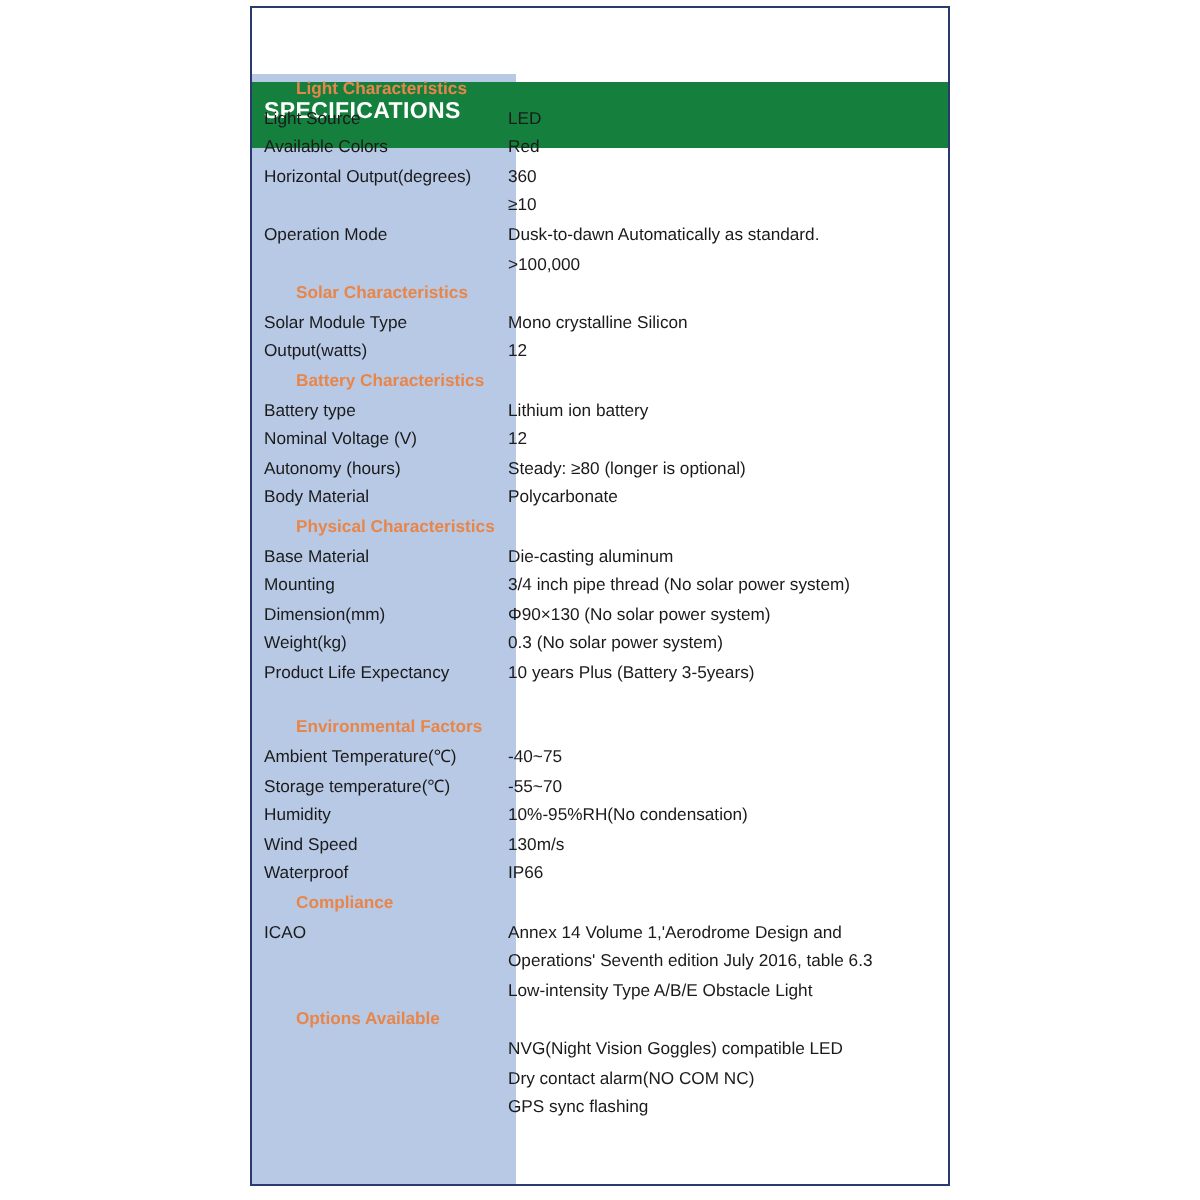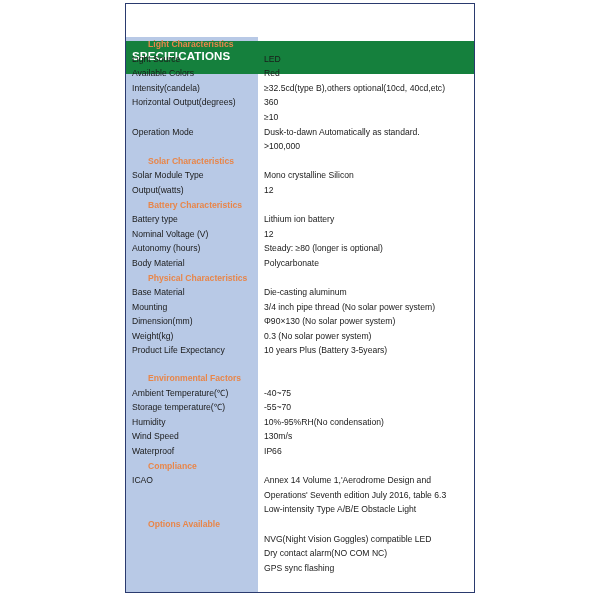--- a/index.html
+++ b/index.html
@@ -19,21 +19,21 @@
   }
   .header .h-left {
     position: absolute; left: 6px; top: 9px; font-weight: bold; font-size: 11.5px; letter-spacing: 0.2px;
   }
   .header .h-right {
     position: absolute; left: 138px; top: 1px; font-weight: bold; font-size: 10.3px; line-height: 15.5px;
   }
   .rows { position: absolute; left: 0; top: 33px; right: 0; }
   .row { position: relative; height: 14.6px; font-size: 8.6px; line-height: 14.6px; }
   .row .k { position: absolute; left: 6px; white-space: nowrap; }
-  .row .v { position: absolute; left: 138px; white-space: nowrap; text-align: center; }
+  .row .v { position: absolute; left: 128px; white-space: nowrap; text-align: center; }
   .row.section .k { color: #e8864a; font-weight: bold; margin-left: 16px; }
   .row.spacer { height: 13px; }
 </style>
 </head>
 <body>
 
 <div class="sheet">
   <div class="left-bg"></div>
   <div class="header">
     <div class="h-left">SPECIFICATIONS</div>
@@ -44,24 +44,20 @@
     <div class="row section">
         <span class="k">Light Characteristics</span>
       </div>
     <div class="row">
         <span class="k">Light Source</span>
         <span class="v">LED</span>
       </div>
     <div class="row">
         <span class="k">Available Colors</span>
         <span class="v">Red</span>
-      </div>
-    <div class="row">
-        <span class="k">Intensity(candela)</span>
-        <span class="v">≥32.5cd(type B),others optional(10cd, 40cd,etc)</span>
       </div>
     <div class="row">
         <span class="k">Horizontal Output(degrees)</span>
         <span class="v">360</span>
       </div>
     <div class="row">
         <span class="v">≥10</span>
       </div>
     <div class="row">
         <span class="k">Operation Mode</span>

